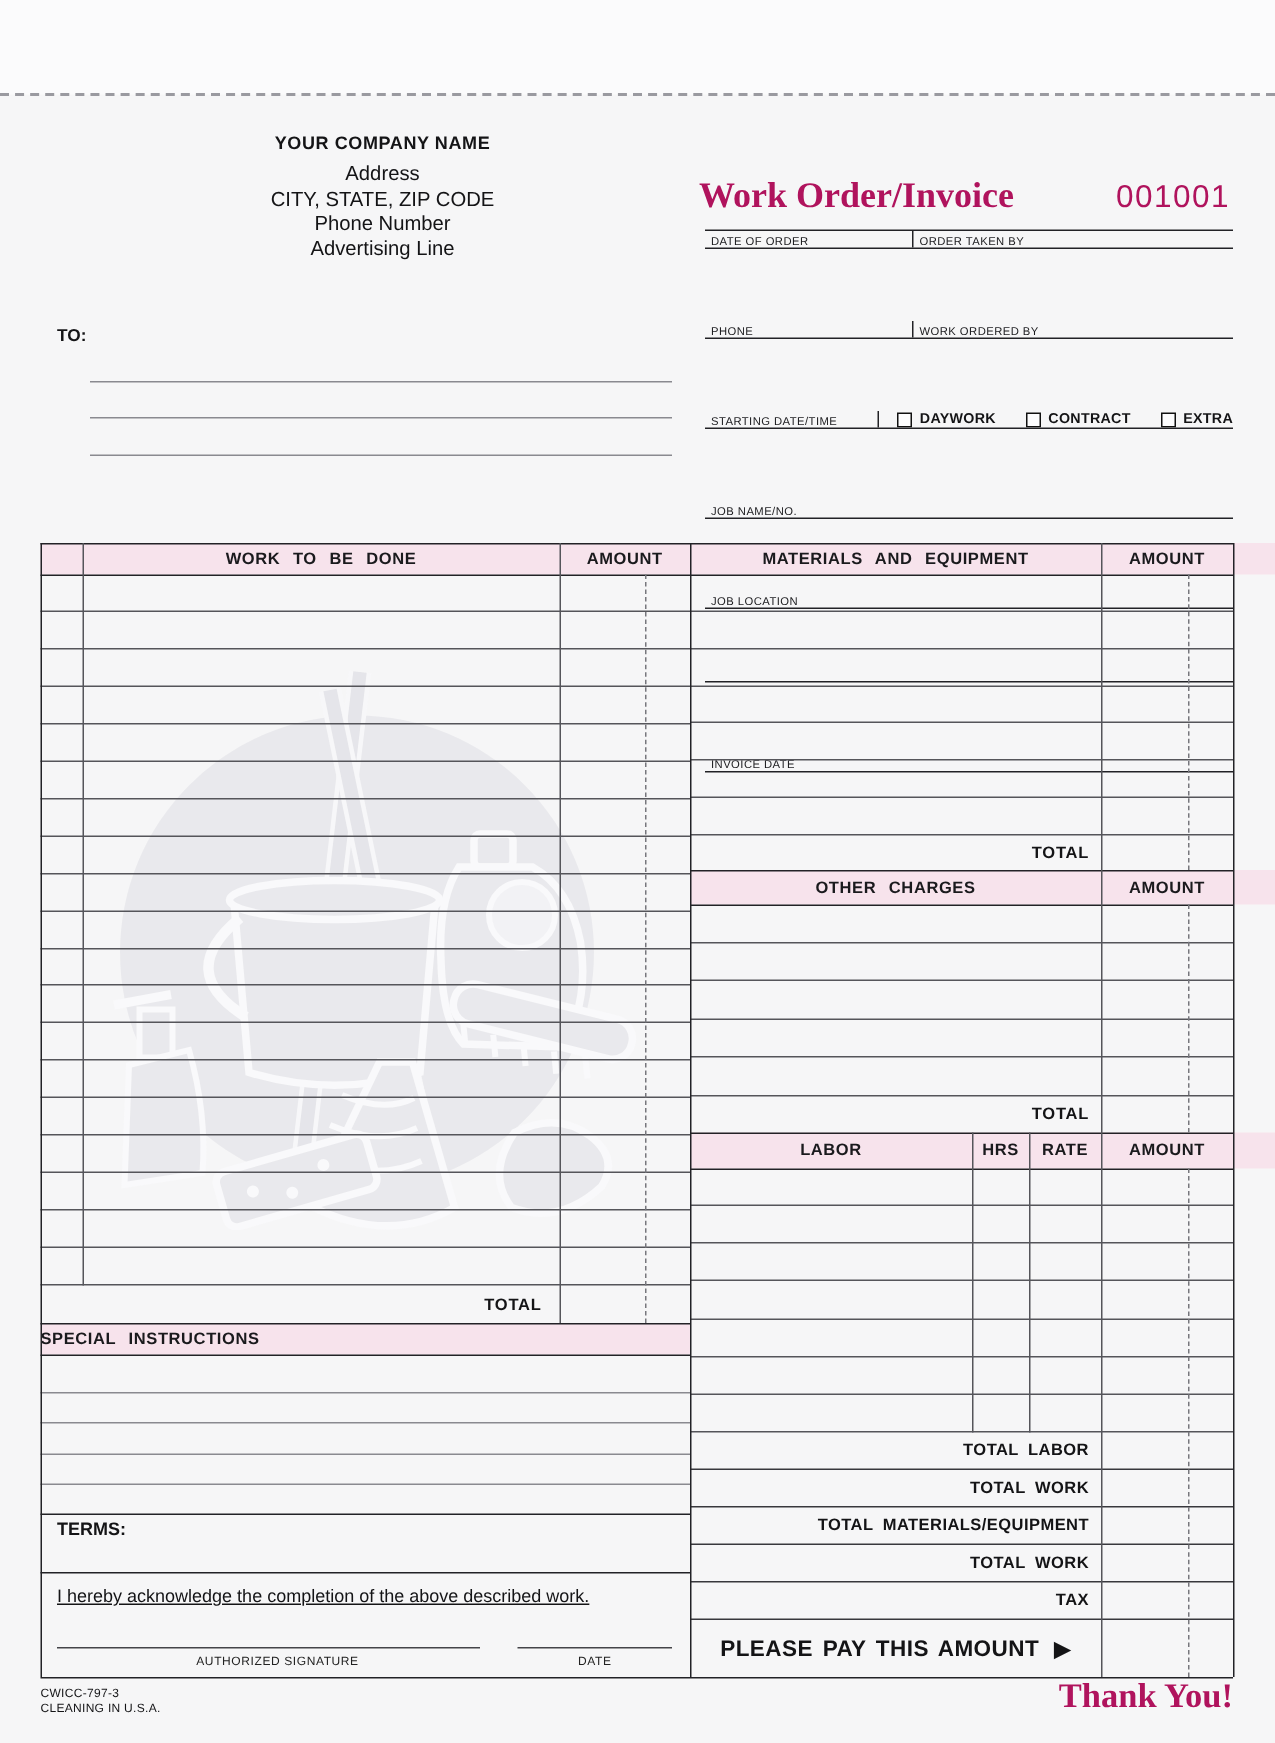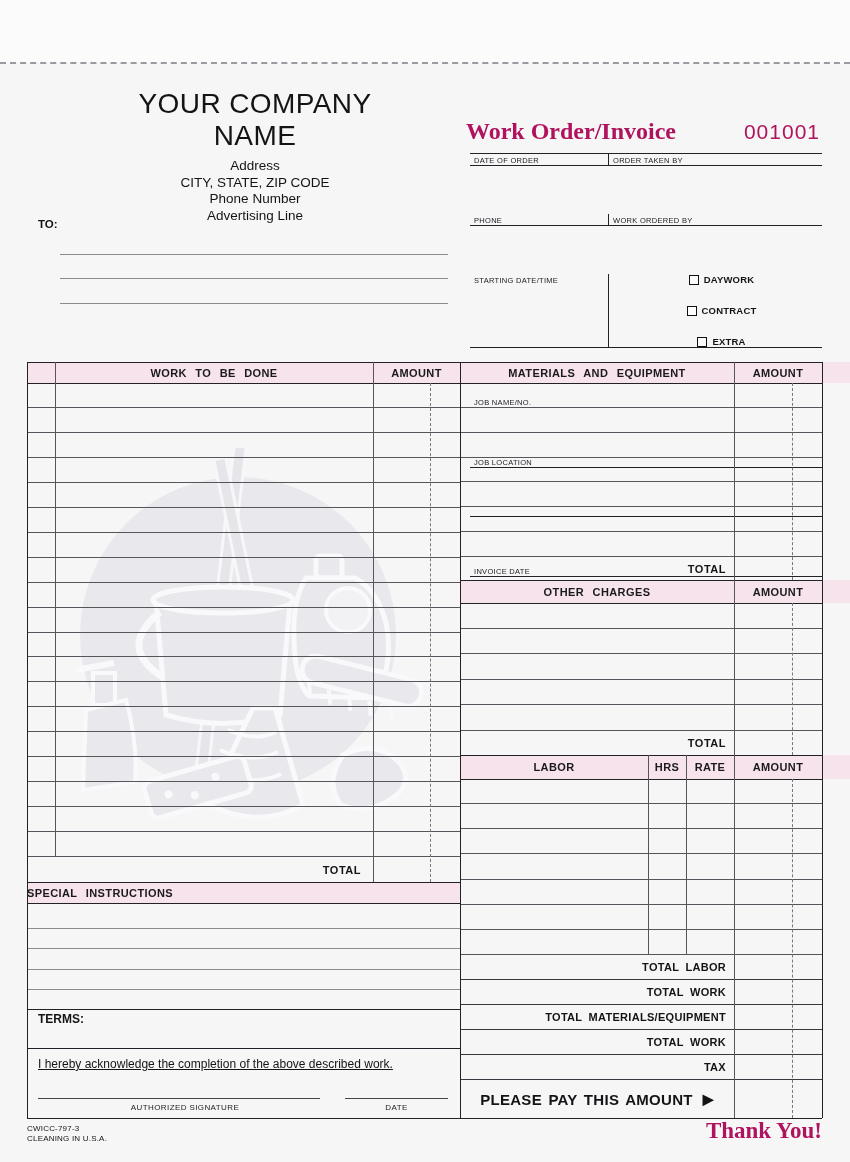--- a/index.html
+++ b/index.html
@@ -14,37 +14,37 @@
   
   .hl{position:absolute;height:1px;background:var(--line-dark);}
   .hl.light{background:var(--line-light);}
   .hl.mid{background:#444449;}
   .vl{position:absolute;width:1px;background:var(--line-dark);}
   .vl.gray{background:var(--line-gray);}
   .vdash{position:absolute;width:0;border-left:1px dashed #77777d;}
 
   
   .company{position:absolute;left:100px;top:88px;width:310px;text-align:center;}
-  .co-name{font-size:28px;font-weight:normal;letter-spacing:.4px;margin-bottom:6px;}
+  .co-name{font-size:12px;font-weight:bold;letter-spacing:.4px;margin-bottom:6px;}
   .co-line{font-size:13.5px;line-height:16.5px;}
 
   
   .title{position:absolute;left:440px;top:76px;width:382px;text-align:right;font-family:"Liberation Serif",serif;font-weight:bold;font-size:33px;letter-spacing:.5px;color:var(--accent);white-space:nowrap;}
   .subrow{position:absolute;left:466px;top:118px;width:354px;display:flex;justify-content:space-between;align-items:baseline;color:var(--accent);}
   .subrow .sub{font-family:"Liberation Serif",serif;font-weight:bold;font-size:24px;}
   .subrow .num{font-size:21px;letter-spacing:1px;}
 
   
   .orderinfo{position:absolute;left:470px;top:153px;width:352px;height:175px;display:flex;flex-direction:column;border-top:1px solid var(--line-dark);gap:48px;}
   .oi-row{flex:1;display:flex;border-bottom:1px solid var(--line-dark);}
   .oi-left{width:138px;}
   .oi-right{flex:1;border-left:1px solid var(--line-dark);}
   .oi-full{flex:1;}
   .oi-label{display:block;font-size:7.5px;letter-spacing:.3px;padding:2px 0 0 4px;color:#1b1b1e;}
-  .cbrow{display:flex;align-items:center;gap:20px;padding-left:12px;flex-direction:column;}
+  .cbrow{display:flex;align-items:center;gap:20px;padding-left:12px;}
   .cb{display:flex;align-items:center;gap:5px;font-size:9.5px;font-weight:bold;letter-spacing:.2px;}
   .cb .box{width:10px;height:10px;border:1.5px solid #111;background:#fdfdfe;}
 
   
   .to-label{position:absolute;left:38px;top:218px;font-size:11.5px;font-weight:bold;}
 
   
   .band{position:absolute;background:var(--band);display:flex;align-items:center;font-weight:bold;font-size:11px;letter-spacing:.4px;word-spacing:5px;color:#1a1a1d;}
   .band .c{text-align:center;}
 

